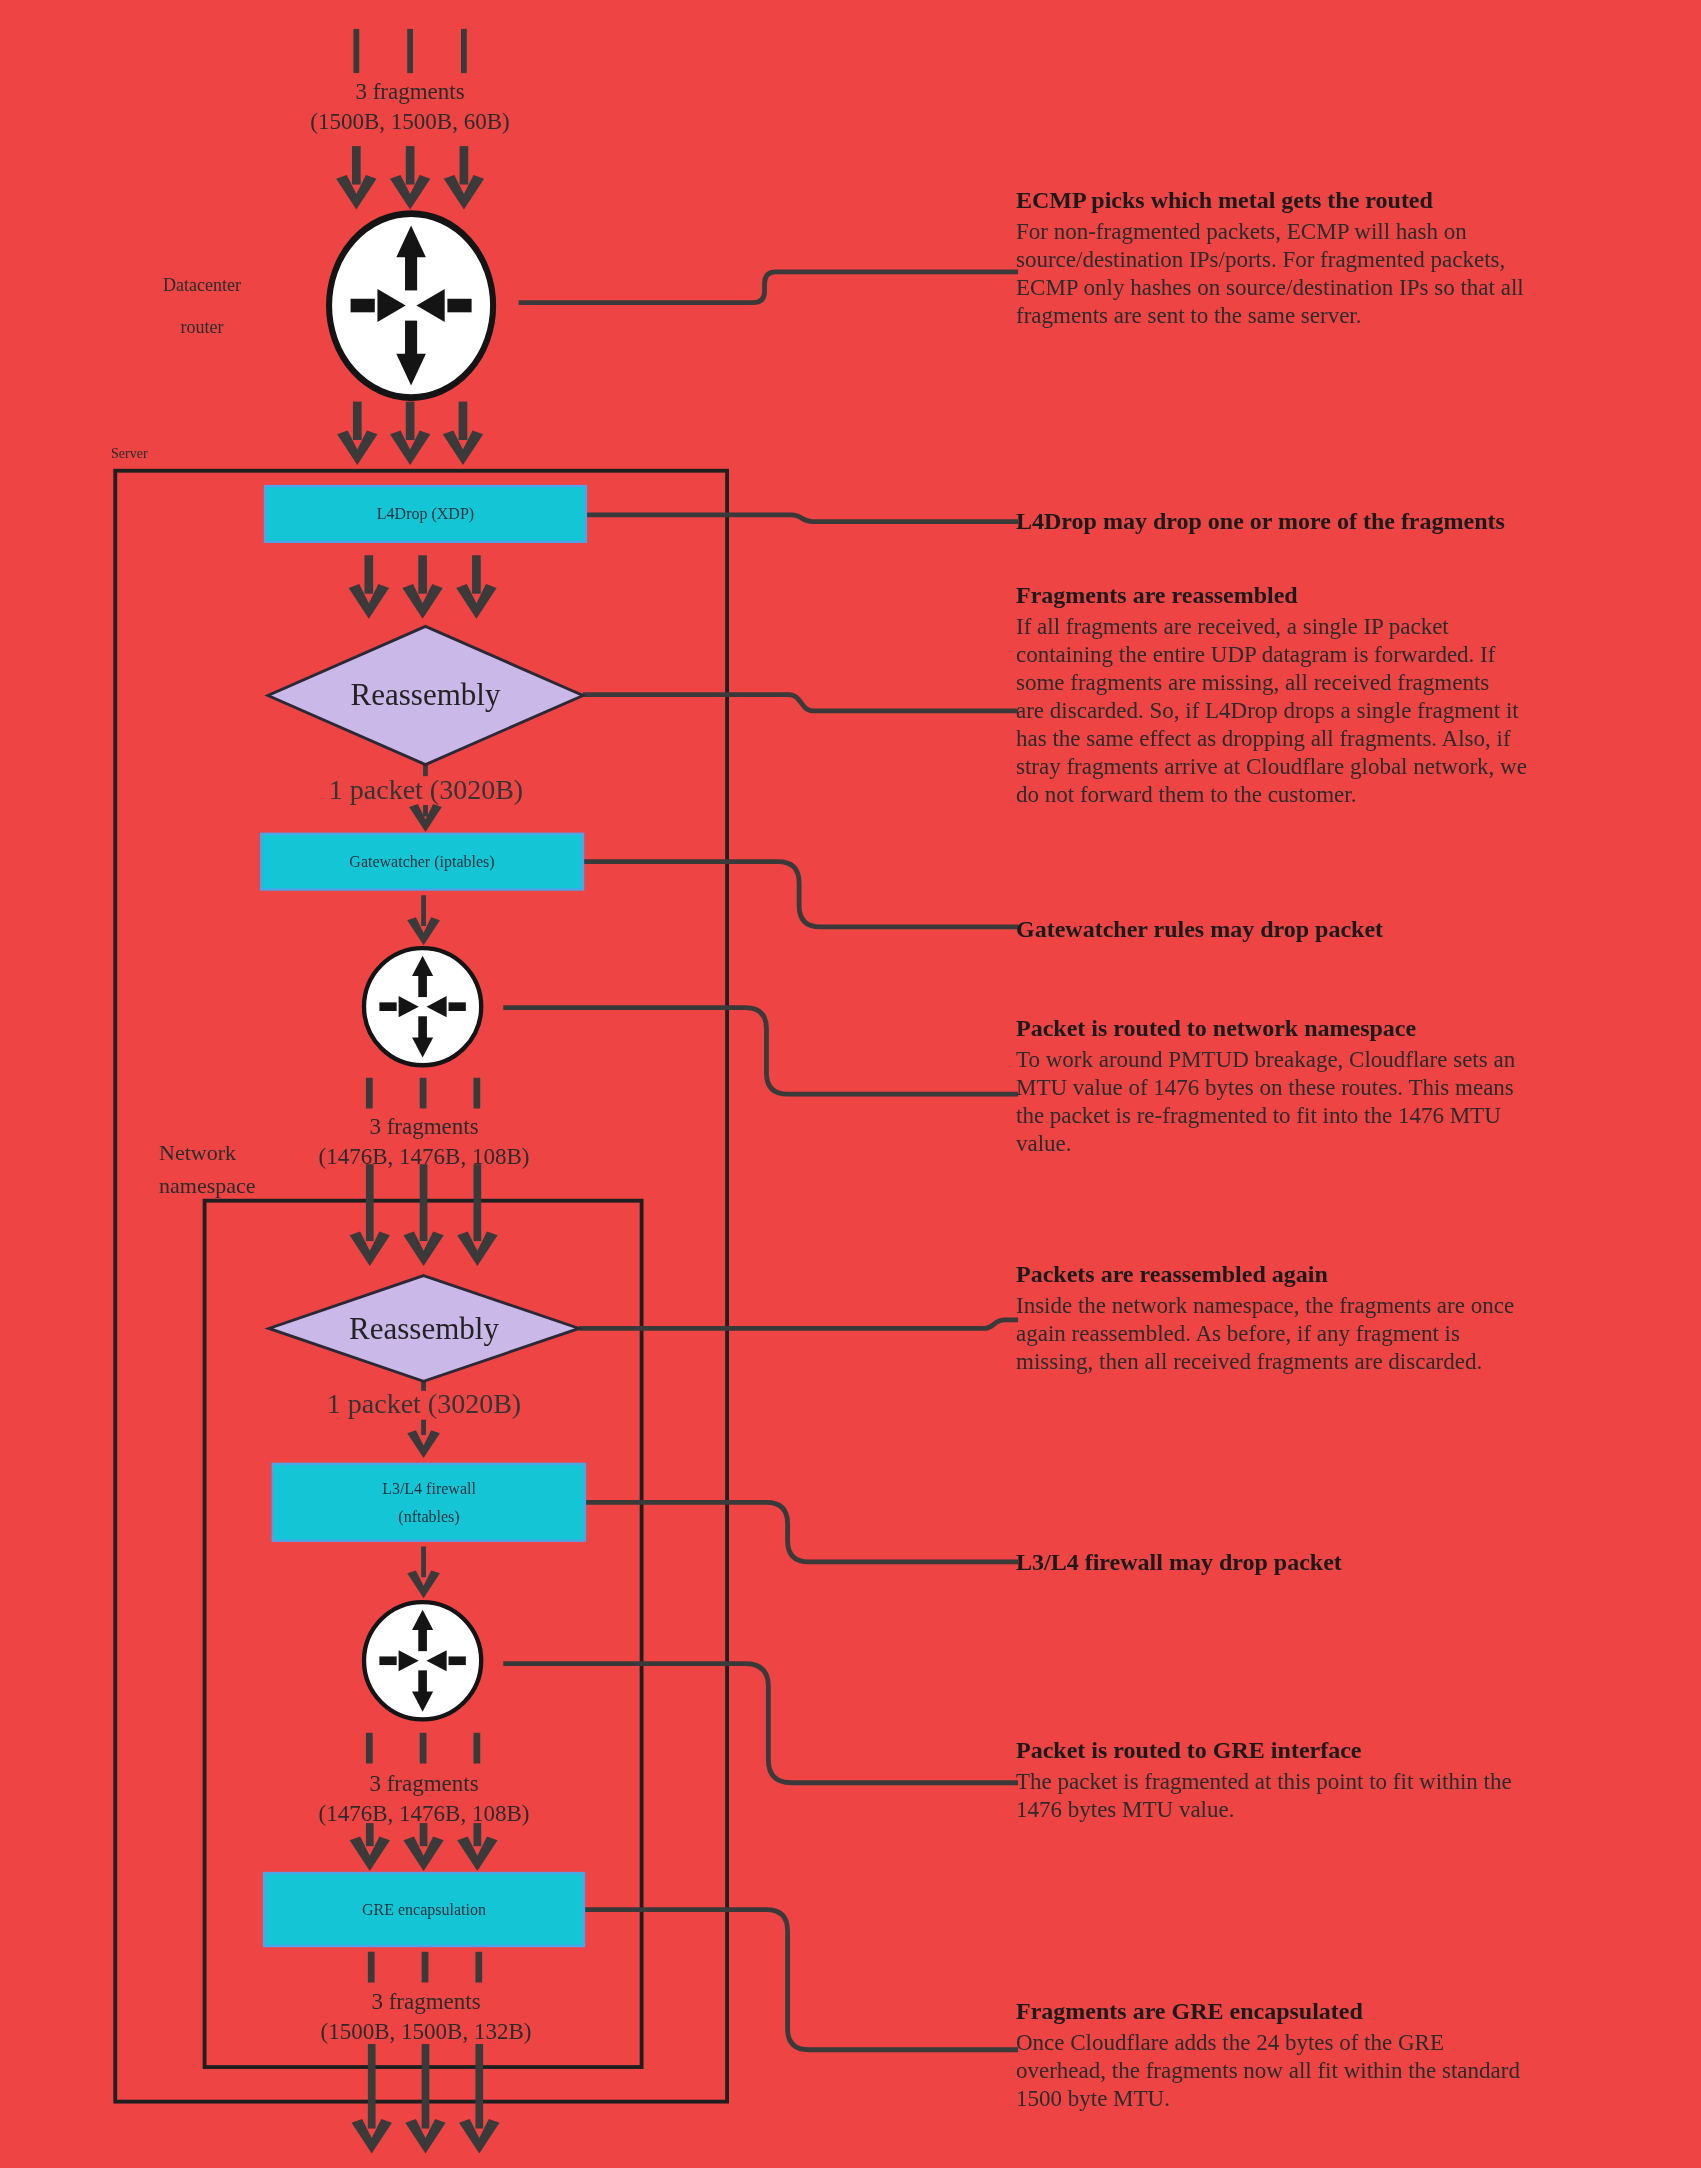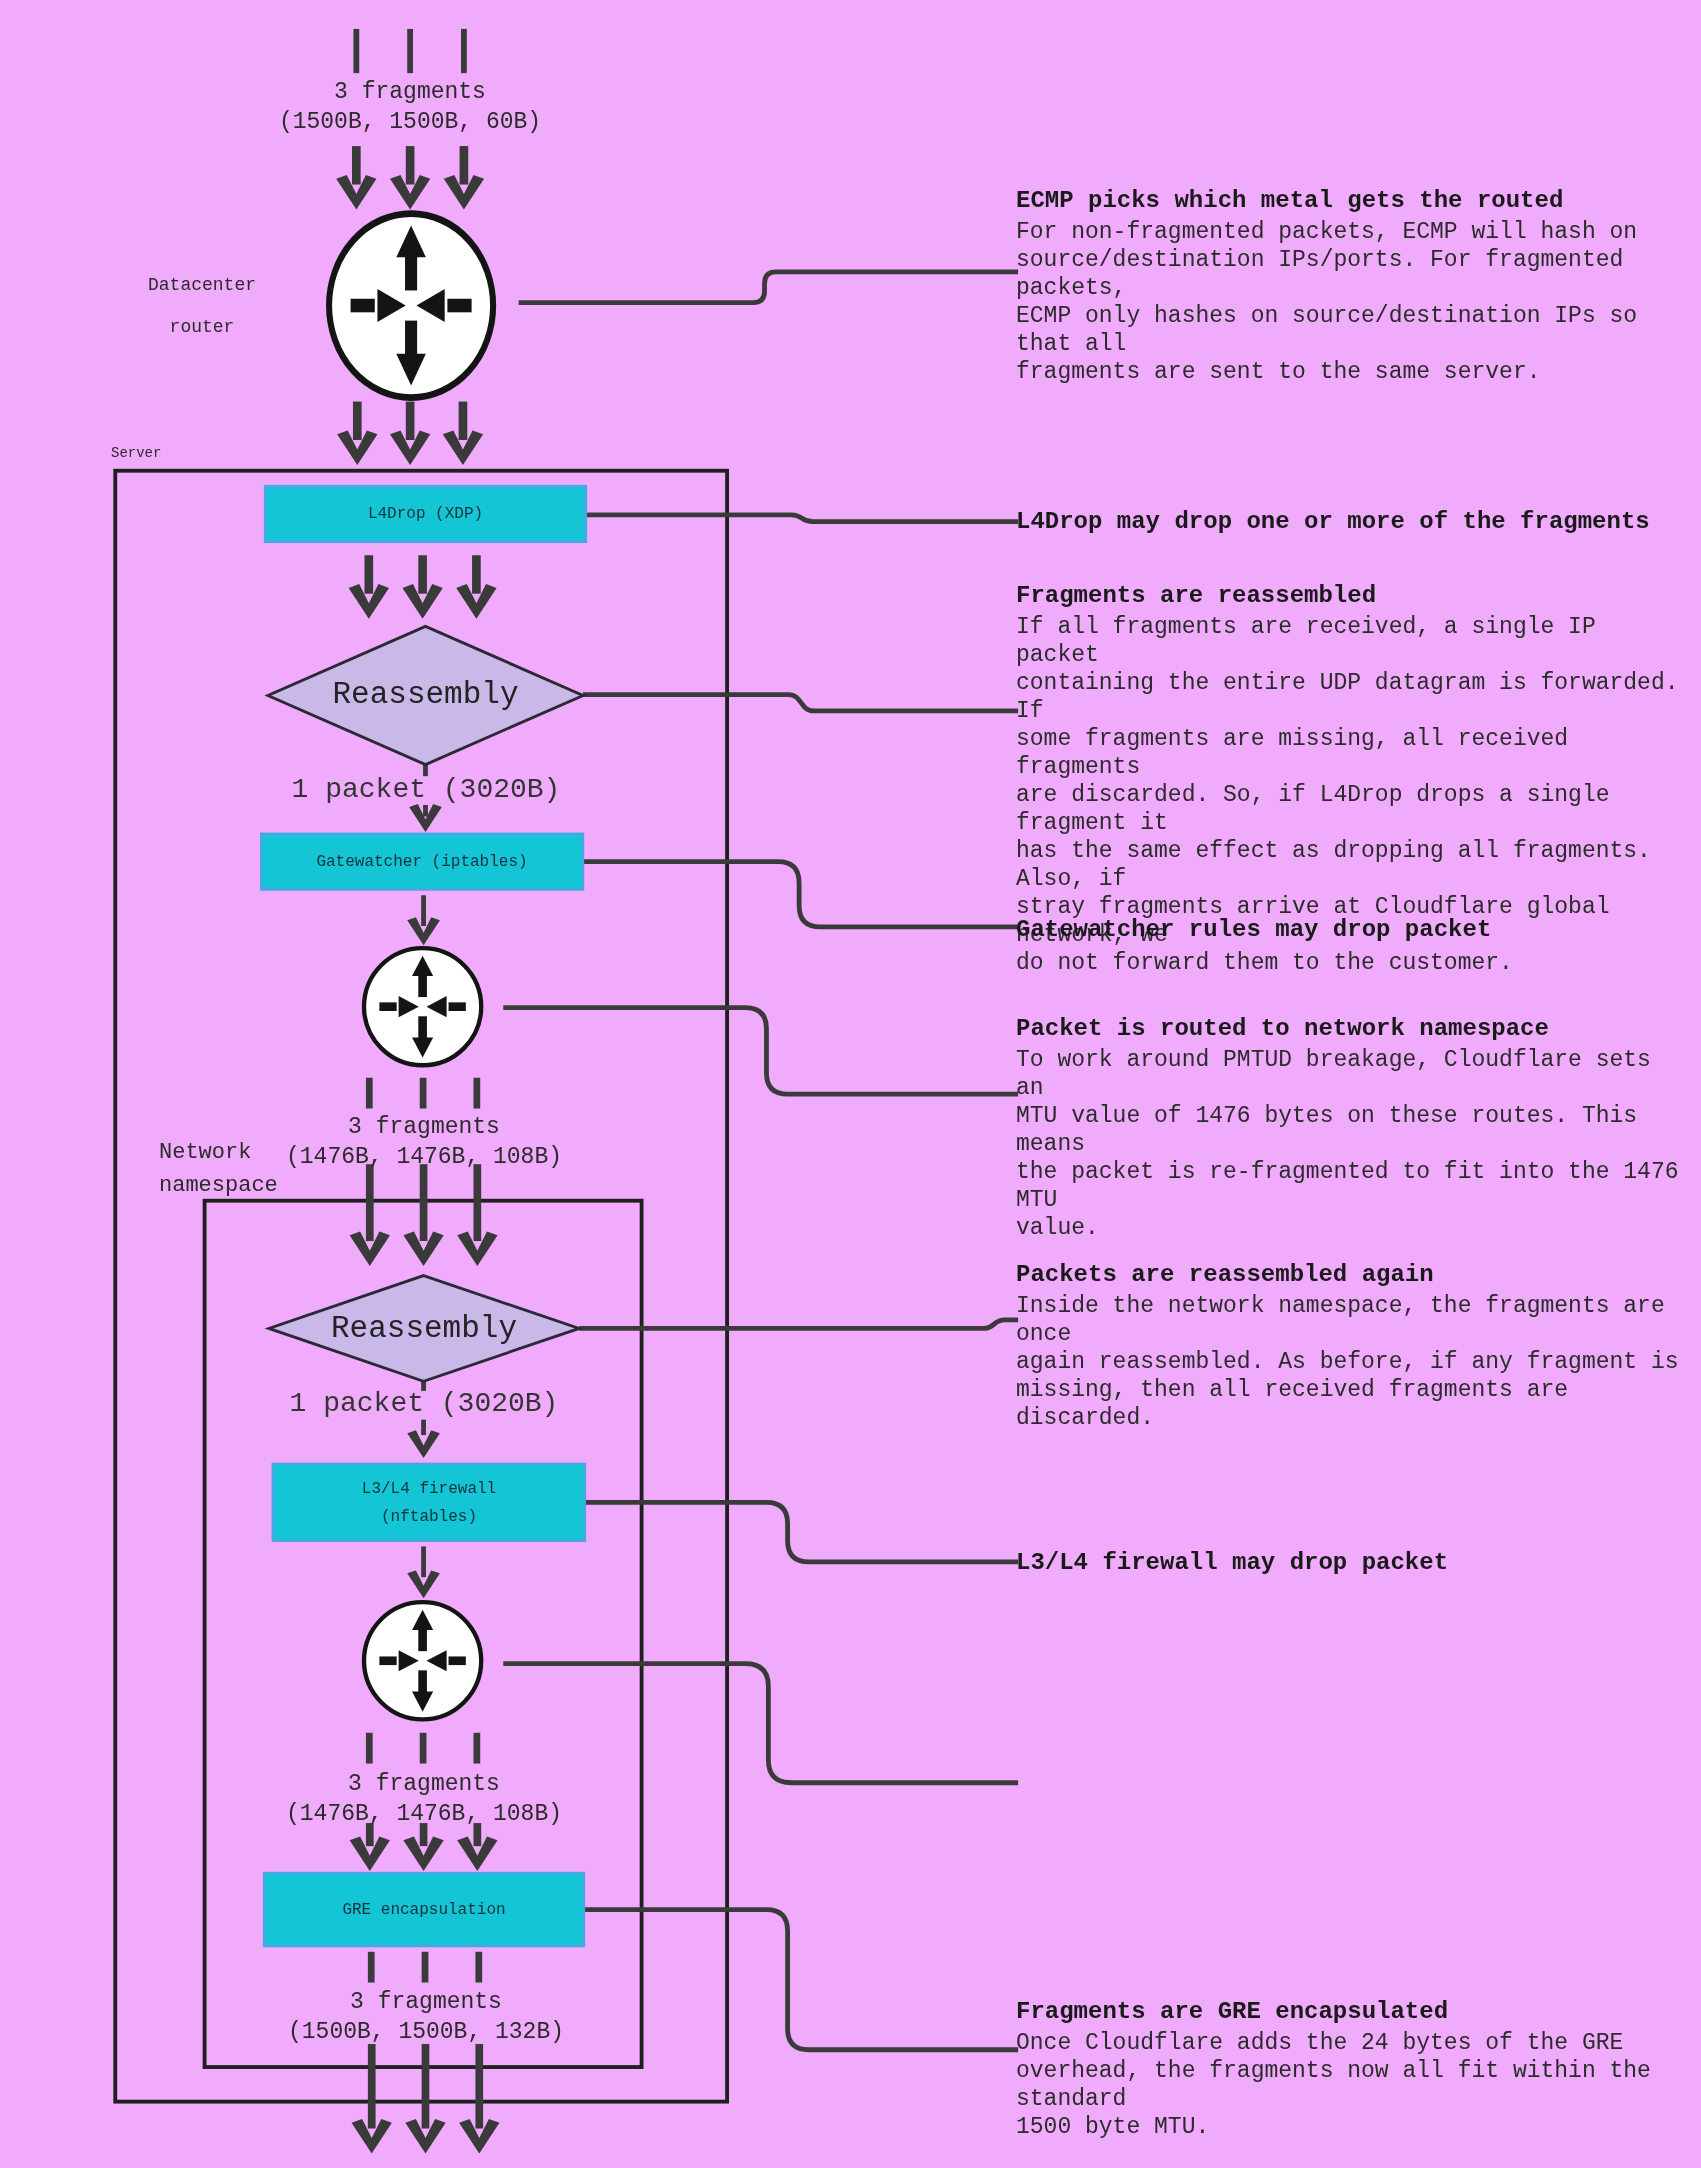--- a/index.html
+++ b/index.html
@@ -1,18 +1,18 @@
 <!DOCTYPE html>
 <html style="--process_fill: #14C5D6; --process_border: #4BA3E8; --decision_fill: #C9B8E8; --decision_border: #2C2936; --line: #3A3A3A; --frame: #1F1F1F; --router: #141414; --heading_text: #1A1A1A; --body_text: #2B2B2B; --node_text: #16323C;"><head>
 <meta charset="utf-8">
 <style>
   html,body { margin:0; padding:0; background:#ffffff; }
   #canvas {
-    position:relative; width:1701px; height:2168px; background:#f0abfc; overflow:hidden;
-    font-family:Liberation Mono, monospace;
+    position:relative; width:1701px; height:2168px; background:#ef4444; overflow:hidden;
+    font-family:Liberation Serif, serif;
   }
   #art { position:absolute; left:0; top:0; }
 
   
   .frame  { fill:none; stroke:var(--frame,#1f1f1f); stroke-width:4; }
   .wire   { fill:none; stroke:var(--line,#3a3a3a); stroke-width:5; }
   .ink    { fill:var(--line,#3a3a3a); stroke:none; }
   .proc   { fill:var(--process_fill,#14c5d6); stroke:var(--process_border,#4ba3e8); stroke-width:2.5; }
   .dec    { fill:var(--decision_fill,#c9b8e8); stroke:var(--decision_border,#2c2936); stroke-width:3; }
   .rtr-c  { fill:#fff; stroke:var(--router,#111); stroke-width:4.5; }
@@ -216,20 +216,25 @@
   <div class="ann" style="top:1257px;">
     <div class="ann-title">Packets are reassembled again</div>
     <div class="ann-body">Inside the network namespace, the fragments are once
 again reassembled. As before, if any fragment is
 missing, then all received fragments are discarded.</div>
   </div>
   <div class="ann" style="top:1545px;">
     <div class="ann-title">L3/L4 firewall may drop packet</div>
     <div class="ann-body"></div>
   </div>
+  <div class="ann" style="top:1733px;">
+    <div class="ann-title">Packet is routed to GRE interface</div>
+    <div class="ann-body">The packet is fragmented at this point to fit within the
+1476 bytes MTU value.</div>
+  </div>
   <div class="ann" style="top:1994px;">
     <div class="ann-title">Fragments are GRE encapsulated</div>
     <div class="ann-body">Once Cloudflare adds the 24 bytes of the GRE
 overhead, the fragments now all fit within the standard
 1500 byte MTU.</div>
   </div>
 
 </div>
 
 

